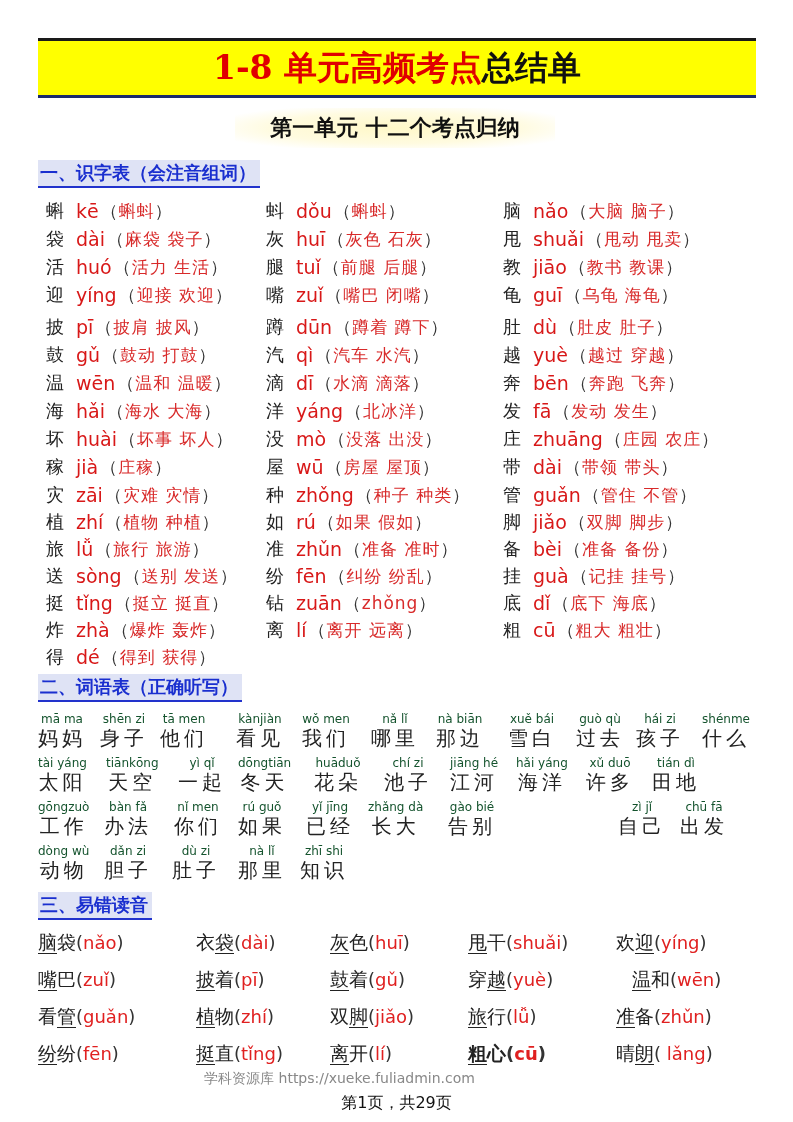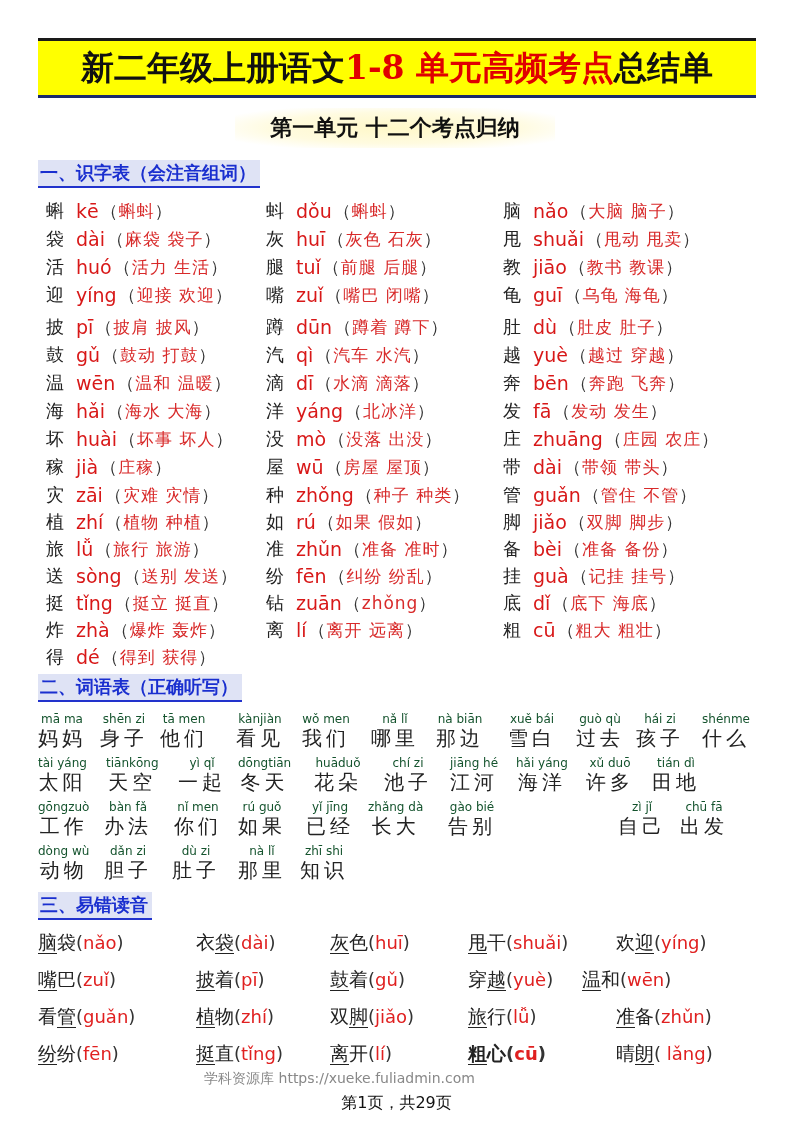--- a/index.html
+++ b/index.html
@@ -44,21 +44,20 @@
 
   .watermark { position: absolute; left: 0; width: 679px; top: 1070px; text-align: center;
                font-size: 14px; color: #888; }
   .page-num { position: absolute; left: 0; width: 793px; top: 1093px; text-align: center;
               font-size: 16px; color: #111; }
 </style>
 </head>
 <body>
 
 <div class="title-bar">
-  <span class="black">新二年级上册语文 </span>
     <span class="red">1-8 单元高频考点</span>
     <span class="black">总结单</span>
 </div>
 
 <div class="unit-title">第一单元  十二个考点归纳</div>
 
 <div class="section-head" style="top:160px;">一、识字表（会注音组词）</div>
 <div id="sec1">
     <div class="char-row" style="left: 46px; top: 198px;">
       <span class="c-char">蝌</span>
@@ -466,21 +465,21 @@
       <div class="err-item" style="left: 158px;"><span>衣</span><span class="u">袋</span><span></span><span class="pp">(</span><span class="py">dài</span><span class="pp">)</span></div>
       <div class="err-item" style="left: 292px;"><span></span><span class="u">灰</span><span>色</span><span class="pp">(</span><span class="py">huī</span><span class="pp">)</span></div>
       <div class="err-item" style="left: 430px;"><span></span><span class="u">甩</span><span>干</span><span class="pp">(</span><span class="py">shuǎi</span><span class="pp">)</span></div>
       <div class="err-item" style="left: 578px;"><span>欢</span><span class="u">迎</span><span></span><span class="pp">(</span><span class="py">yíng</span><span class="pp">)</span></div>
     </div>
     <div class="err-row" style="top: 967px;">
       <div class="err-item" style="left: 0px;"><span></span><span class="u">嘴</span><span>巴</span><span class="pp">(</span><span class="py">zuǐ</span><span class="pp">)</span></div>
       <div class="err-item" style="left: 158px;"><span></span><span class="u">披</span><span>着</span><span class="pp">(</span><span class="py">pī</span><span class="pp">)</span></div>
       <div class="err-item" style="left: 292px;"><span></span><span class="u">鼓</span><span>着</span><span class="pp">(</span><span class="py">gǔ</span><span class="pp">)</span></div>
       <div class="err-item" style="left: 430px;"><span>穿</span><span class="u">越</span><span></span><span class="pp">(</span><span class="py">yuè</span><span class="pp">)</span></div>
-      <div class="err-item" style="left: 544px;"><span></span><span class="u">温</span><span>和</span><span class="pp">(</span><span class="py">wēn</span><span class="pp">)</span></div>
+      <div class="err-item" style="left: 594px;"><span></span><span class="u">温</span><span>和</span><span class="pp">(</span><span class="py">wēn</span><span class="pp">)</span></div>
     </div>
     <div class="err-row" style="top: 1004px;">
       <div class="err-item" style="left: 0px;"><span>看</span><span class="u">管</span><span></span><span class="pp">(</span><span class="py">guǎn</span><span class="pp">)</span></div>
       <div class="err-item" style="left: 158px;"><span></span><span class="u">植</span><span>物</span><span class="pp">(</span><span class="py">zhí</span><span class="pp">)</span></div>
       <div class="err-item" style="left: 292px;"><span>双</span><span class="u">脚</span><span></span><span class="pp">(</span><span class="py">jiǎo</span><span class="pp">)</span></div>
       <div class="err-item" style="left: 430px;"><span></span><span class="u">旅</span><span>行</span><span class="pp">(</span><span class="py">lǚ</span><span class="pp">)</span></div>
       <div class="err-item" style="left: 578px;"><span></span><span class="u">准</span><span>备</span><span class="pp">(</span><span class="py">zhǔn</span><span class="pp">)</span></div>
     </div>
     <div class="err-row" style="top: 1041px;">
       <div class="err-item" style="left: 0px;"><span></span><span class="u">纷</span><span>纷</span><span class="pp">(</span><span class="py">fēn</span><span class="pp">)</span></div>

